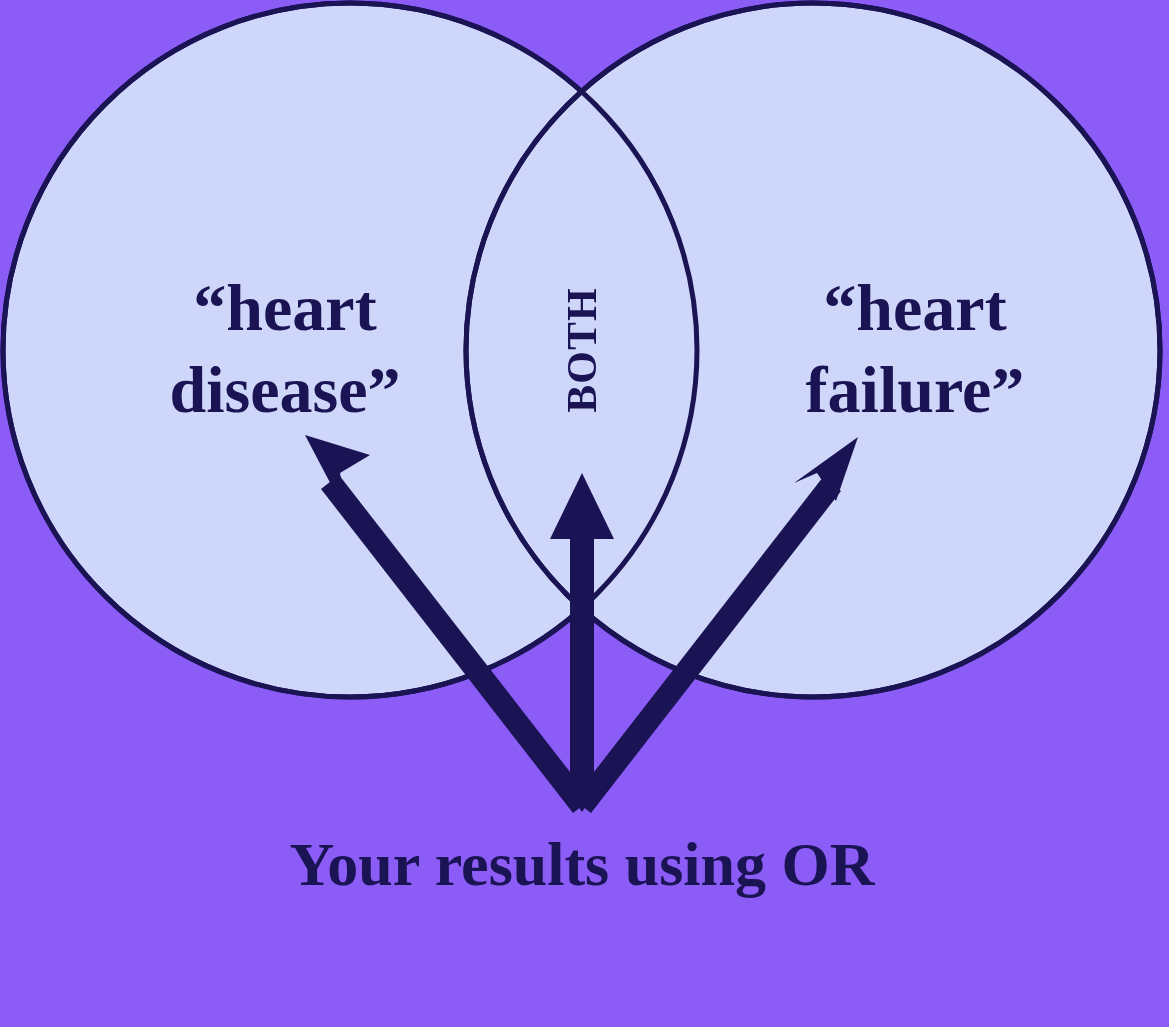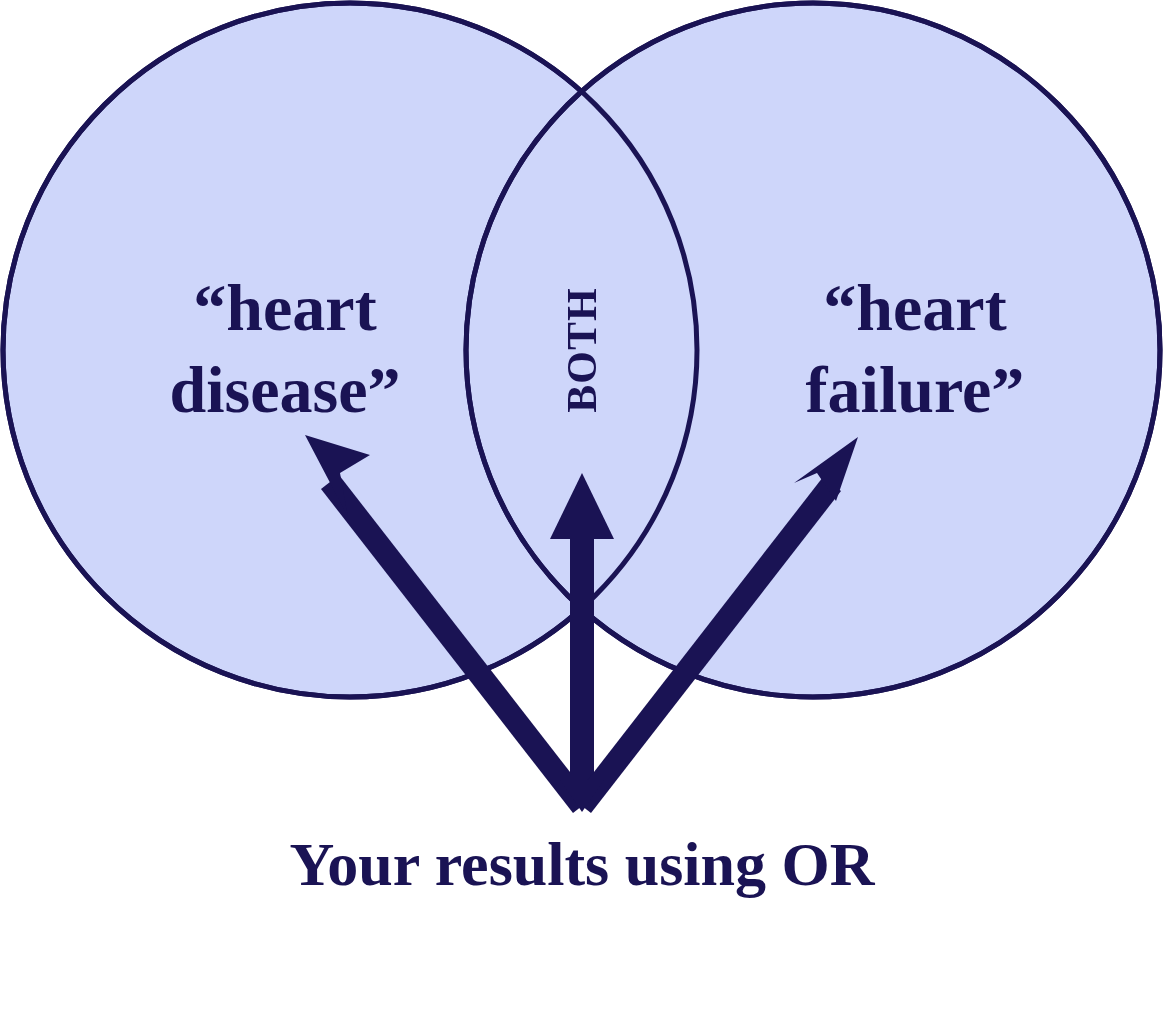--- a/index.html
+++ b/index.html
@@ -11,21 +11,21 @@
   body {
     width: 1169px;
     height: 1027px;
     overflow: hidden;
     font-family: "Liberation Serif", "DejaVu Serif", serif;
   }
   #stage {
     position: relative;
     width: 1169px;
     height: 1027px;
-    background: #ffffff;
+    background: #8b5cf6;
   }
   #venn-svg {
     position: absolute;
     left: 0;
     top: 0;
     width: 1169px;
     height: 1027px;
     display: block;
   }
   .svg-label {

